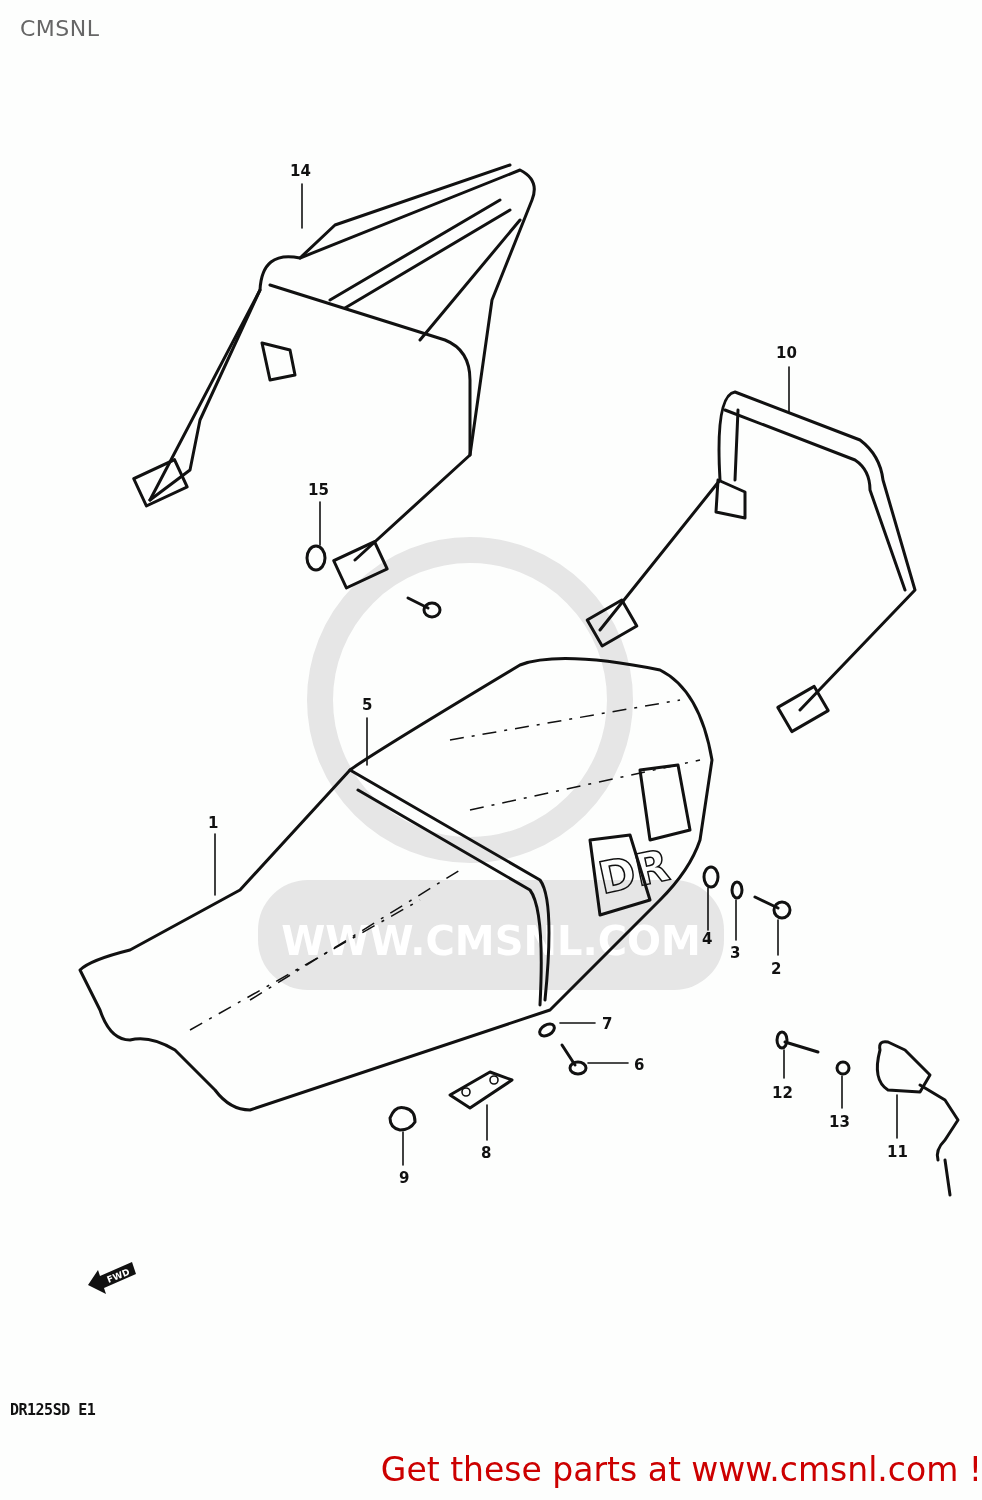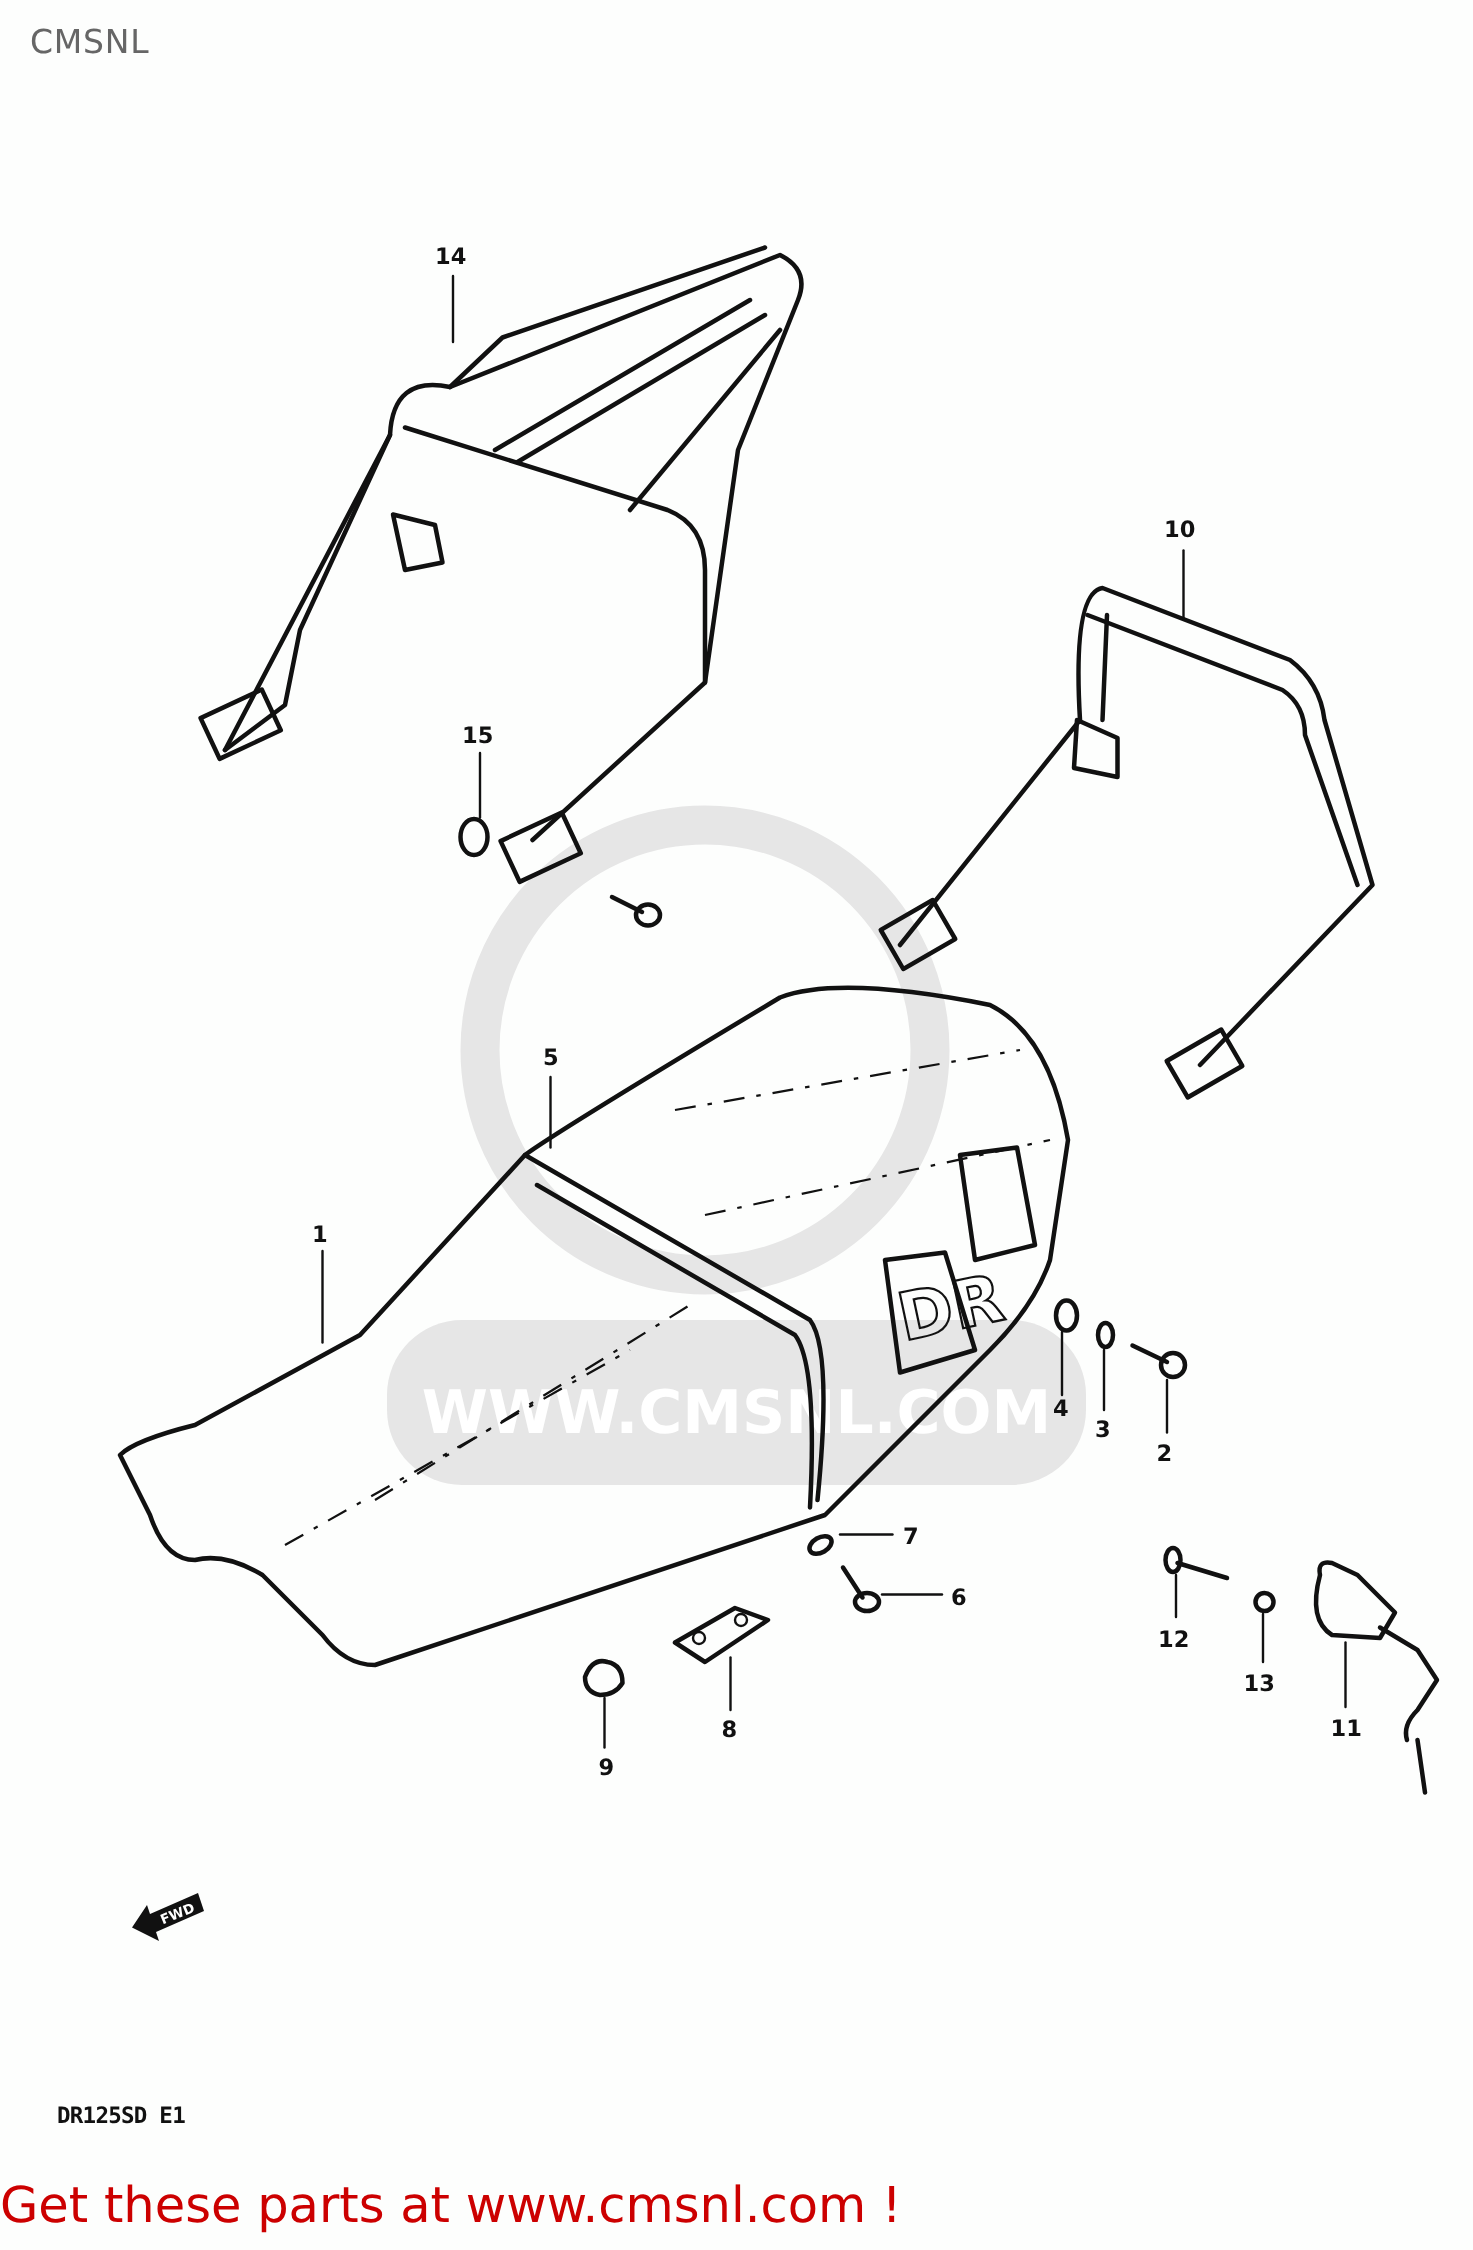--- a/index.html
+++ b/index.html
@@ -1,22 +1,22 @@
 <!DOCTYPE html>
 <html><head>
 <meta charset="utf-8">
 <style>
   html, body { margin:0; padding:0; }
   body { width:982px; height:1500px; background:#fdfefd; position:relative; overflow:hidden; font-family:"Liberation Sans", sans-serif; }
   .page-title { position:absolute; left:20px; top:16px; font-size:22px; color:#666; font-family:"DejaVu Sans", sans-serif; letter-spacing:0.5px; }
   svg.diagram { position:absolute; left:0; top:0; }
   .callout { font-family:"DejaVu Sans", sans-serif; font-weight:bold; font-size:15px; fill:#111; }
   .watermark-text { font-family:"DejaVu Sans", sans-serif; font-weight:bold; font-size:40px; fill:#fff; }
-  .model-code { position:absolute; left:38px; top:1401px; font-family:"DejaVu Sans Mono", monospace; font-weight:bold; font-size:15px; color:#111; letter-spacing:-0.5px; }
-  .promo { position:absolute; left:0; width:982px; top:1450px; text-align:left; font-size:33px; color:#cc0000; font-family:"DejaVu Sans", sans-serif; }
+  .model-code { position:absolute; left:10px; top:1401px; font-family:"DejaVu Sans Mono", monospace; font-weight:bold; font-size:15px; color:#111; letter-spacing:-0.5px; }
+  .promo { position:absolute; left:0; width:982px; top:1450px; text-align:right; font-size:33px; color:#cc0000; font-family:"DejaVu Sans", sans-serif; }
   .promo span { cursor:pointer; }
   .stroke { fill:none; stroke:#111; stroke-width:3; stroke-linecap:round; stroke-linejoin:round; }
   .thin { fill:none; stroke:#111; stroke-width:1.6; stroke-linecap:round; }
   .dash { fill:none; stroke:#111; stroke-width:1.5; stroke-dasharray:14 8 3 8; }
   .part { cursor:pointer; }
 </style>
 </head>
 <body>
 
 <div class="page-title">CMSNL</div>

